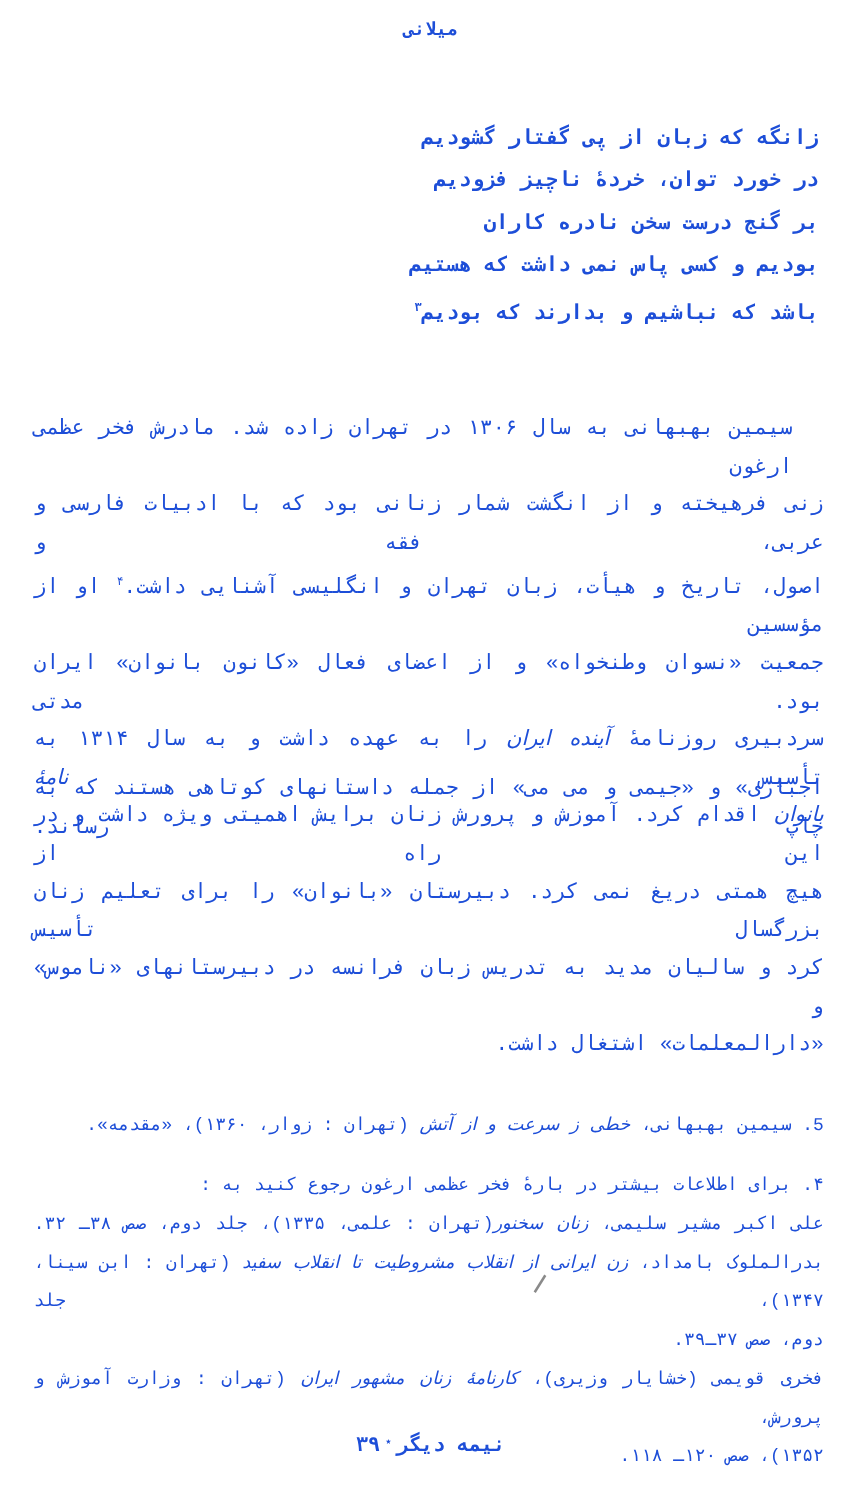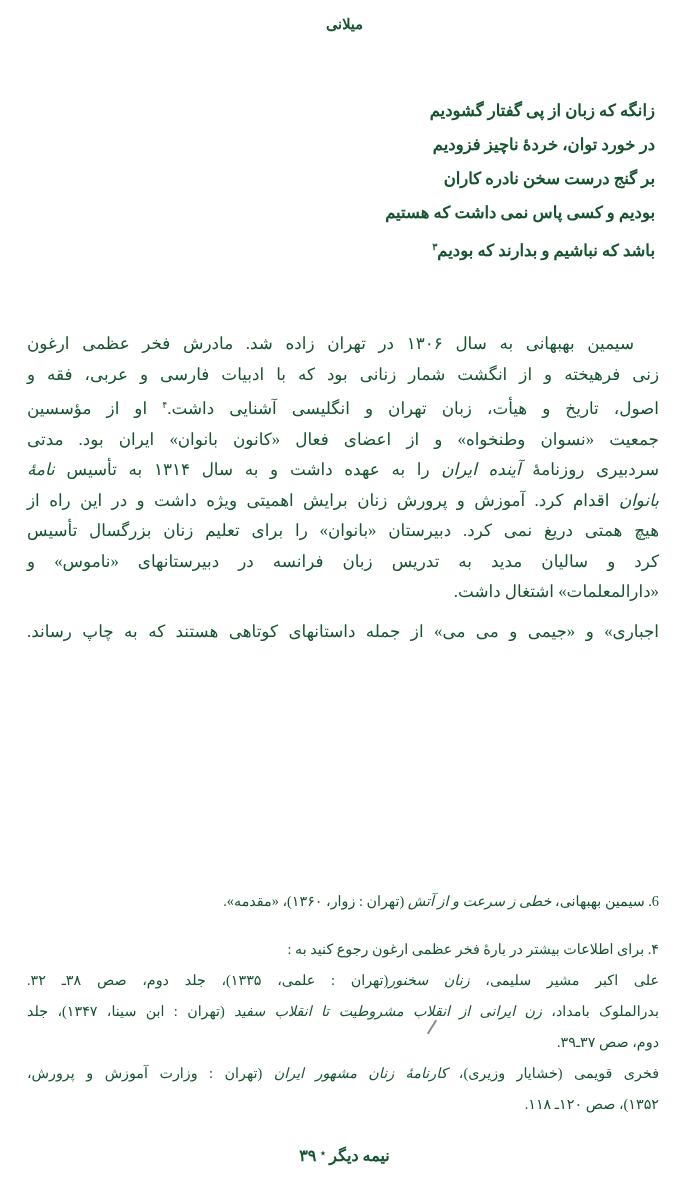--- a/index.html
+++ b/index.html
@@ -1,20 +1,20 @@
 <!DOCTYPE html>
 <html lang="fa" dir="rtl"><head>
 <meta charset="utf-8">
 <style>
   * { margin:0; padding:0; box-sizing:border-box; }
   html, body { width:689px; height:1200px; background:#ffffff; overflow:hidden; }
   .page {
     position:relative; width:689px; height:892px;
-    background:#ffffff; color:#14532d; direction:rtl;
-    font-family:Liberation Serif, serif;
+    background:#ffffff; color:#1d4ed8; direction:rtl;
+    font-family:Liberation Mono, monospace;
     -webkit-font-smoothing:antialiased;
   }
   .header {
     position:absolute; top:16px; right:0; left:0;
     text-align:center; font-size:14.5px; font-weight:bold;
   }
   .poem {
     position:absolute; top:94px; right:34px; left:40px;
     font-size:16.5px; font-weight:bold; line-height:34px;
   }
@@ -72,21 +72,21 @@
       <div class="line"><span>کرد و سالیان مدید به تدریس زبان فرانسه در دبیرستانهای «ناموس» و</span></div>
       <div class="line last"><span>«دارالمعلمات» اشتغال داشت.</span></div>
     </div>
 
   <div class="para para2">
       <div class="line"><span>اجباری» و «جیمی و می می» از جمله داستانهای کوتاهی هستند که به چاپ رساند.</span></div>
     </div>
 
   <div class="footnotes">
     <div class="fn fn3">
-        <div class="line align-right"><span>6. سیمین بهبهانی، </span><span class="i">خطی ز سرعت و از آتش</span><span> (تهران : زوار، ۱۳۶۰)، «مقدمه».</span></div>
+        <div class="line align-right"><span>5. سیمین بهبهانی، </span><span class="i">خطی ز سرعت و از آتش</span><span> (تهران : زوار، ۱۳۶۰)، «مقدمه».</span></div>
       </div>
     <div class="fn fn4">
         <div class="line align-right"><span>۴. برای اطلاعات بیشتر در بارهٔ فخر عظمی ارغون  رجوع کنید به :</span></div>
         <div class="line"><span>علی اکبر مشیر سلیمی،   </span><span class="i">زنان سخنور</span><span>(تهران : علمی، ۱۳۳۵)، جلد دوم، صص ۳۸ـ ۳۲.</span></div>
         <div class="line"><span>بدرالملوک بامداد،  </span><span class="i">زن ایرانی از انقلاب مشروطیت تا انقلاب سفید</span><span> (تهران : ابن سینا، ۱۳۴۷)، جلد</span></div>
         <div class="line align-right"><span>دوم، صص ۳۷ـ۳۹.</span></div>
         <div class="line"><span>فخری قویمی (خشایار وزیری)،   </span><span class="i">کارنامهٔ زنان مشهور ایران</span><span> (تهران : وزارت آموزش و پرورش،</span></div>
         <div class="line align-right"><span>۱۳۵۲)، صص ۱۲۰ـ ۱۱۸.</span></div>
       </div>
   </div>

